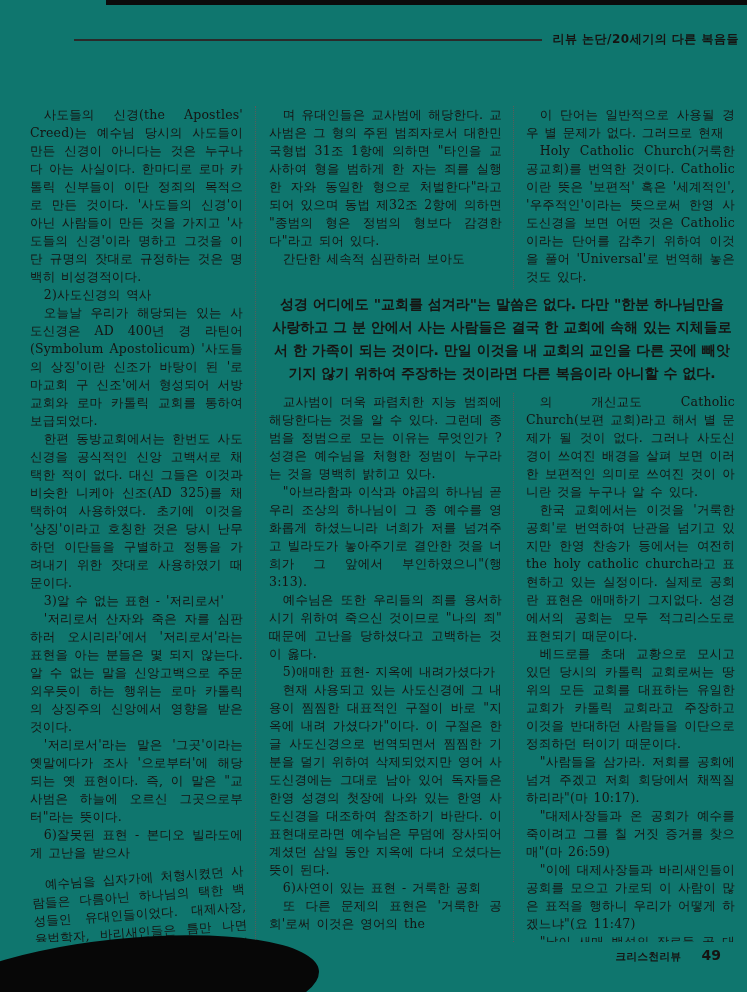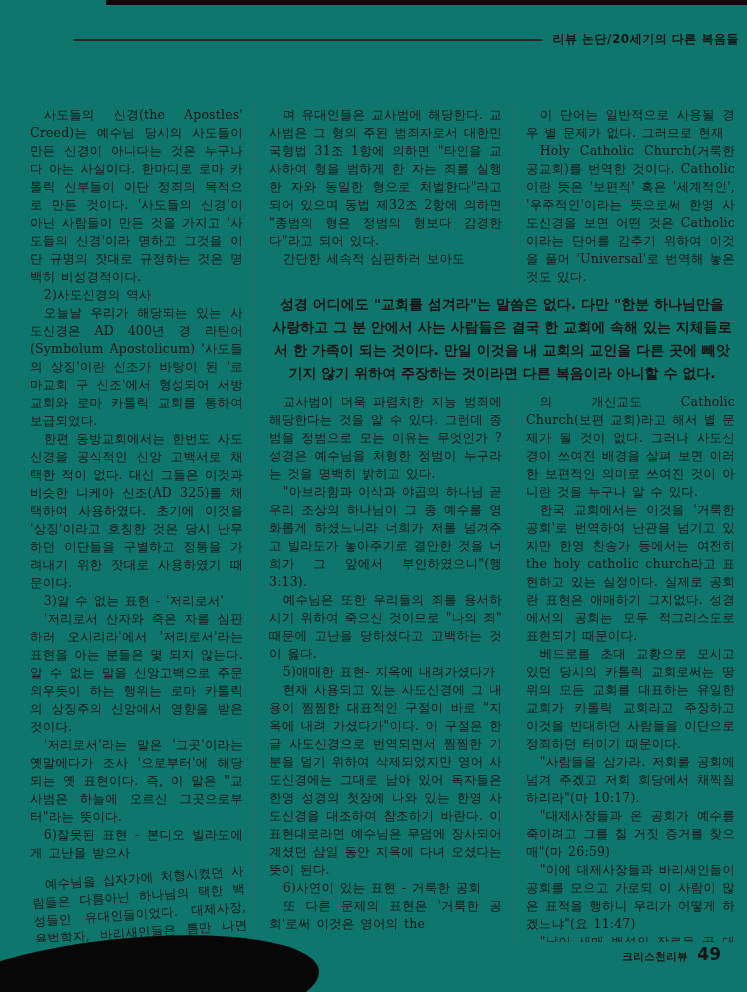--- a/index.html
+++ b/index.html
@@ -59,25 +59,25 @@
   .pull-quote{
     flex:none;height:104px;overflow:hidden;
     display:flex;align-items:center;justify-content:center;
     font-family:"DejaVu Sans","Liberation Sans",sans-serif;
     font-weight:bold;font-size:14px;line-height:23px;
     text-align:center;padding:4px 2px 8px;box-sizing:border-box;
   }
   
   .footer{
     position:absolute;right:26px;bottom:28px;
-    display:flex;align-items:baseline;gap:9px;
+    display:flex;align-items:baseline;gap:20px;
     font-family:"DejaVu Sans","Liberation Sans",sans-serif;font-weight:bold;
   }
   .footer .mag{font-size:10.5px;letter-spacing:.5px;}
-  .footer .pno{font-size:17px;}
+  .footer .pno{font-size:14px;}
 </style>
 </head>
 <body>
 
 <div class="page">
 
   <div class="top-bar"></div>
 
   <div class="header">
     <div class="header-rule"></div>

